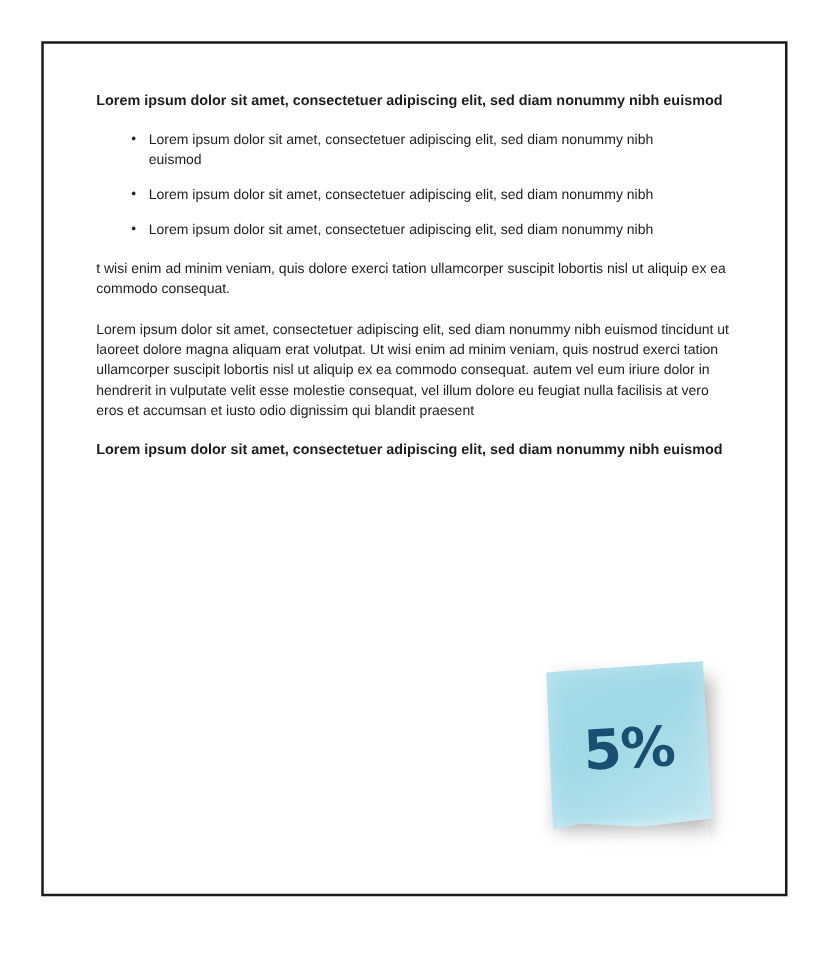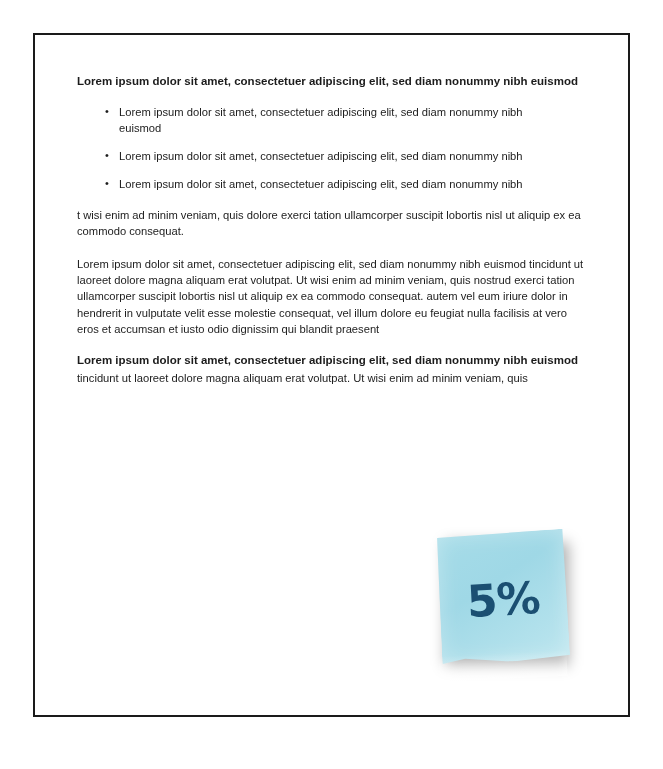--- a/index.html
+++ b/index.html
@@ -152,21 +152,20 @@
       <li>Lorem ipsum dolor sit amet, consectetuer adipiscing elit, sed diam nonummy nibh</li>
       <li>Lorem ipsum dolor sit amet, consectetuer adipiscing elit, sed diam nonummy nibh</li>
     </ul>
 
     <p class="para tight">t wisi enim ad minim veniam, quis dolore exerci tation ullamcorper suscipit lobortis nisl ut aliquip ex ea commodo consequat.</p>
 
     <p class="para">Lorem ipsum dolor sit amet, consectetuer adipiscing elit, sed diam nonummy nibh euismod tincidunt ut laoreet dolore magna aliquam erat volutpat. Ut wisi enim ad minim veniam, quis nostrud exerci tation ullamcorper suscipit lobortis nisl ut aliquip ex ea commodo consequat. autem vel eum iriure dolor in hendrerit in vulputate velit esse molestie consequat, vel illum dolore eu feugiat nulla facilisis at vero eros et accumsan et iusto odio dignissim qui blandit praesent</p>
 
     <p class="heading2">Lorem ipsum dolor sit amet, consectetuer adipiscing elit, sed diam nonummy nibh euismod</p>
 
-    <p class="para last">tincidunt ut laoreet dolore magna aliquam erat volutpat. Ut wisi enim ad minim veniam, quis</p>
 
   </div>
 
   <div class="sticky-wrap">
     <div class="sticky-shadow"></div>
     <div class="sticky"></div>
     <div class="sticky-curl"></div>
     <div class="sticky-pct">5%</div>
   </div>
 

